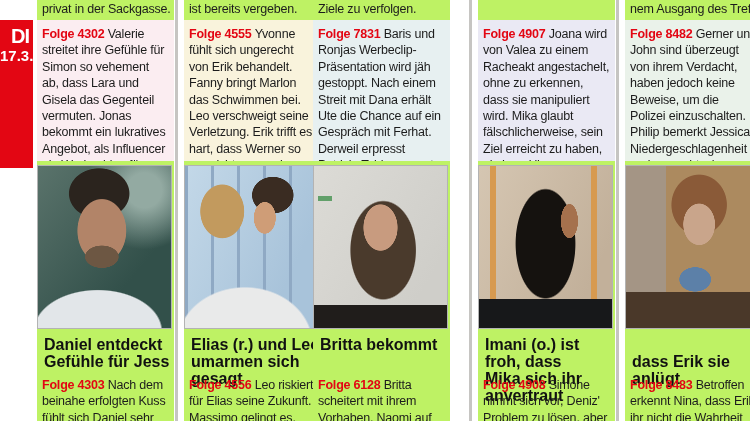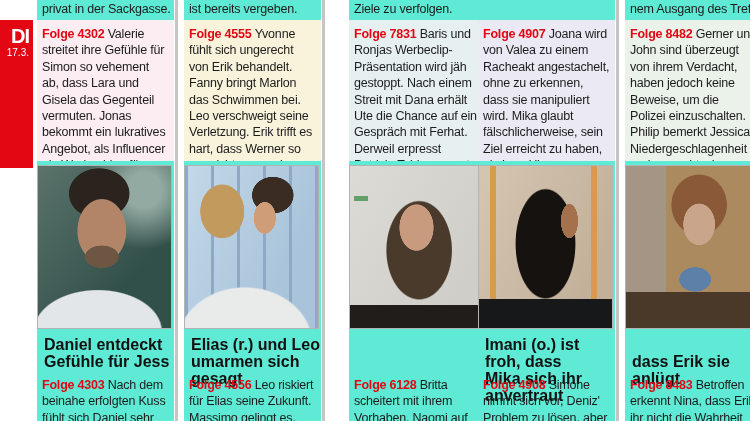--- a/index.html
+++ b/index.html
@@ -12,25 +12,25 @@
   .rule.r1{left:175px}.rule.r2{left:322px}.rule.r3{left:469px}.rule.r4{left:616px}
 
   
   .daybox{
     position:absolute;left:0;width:33px;background:var(--accent,#e30613);color:#fff;
     box-sizing:border-box;text-align:right;padding:7px 4px 0 0;
   }
   .daybox.top{top:20px;height:148px;}
   .daybox.bottom{top:315px;height:106px;padding-top:22px;}
   .day-abbr{font-size:20px;font-weight:bold;line-height:19px;letter-spacing:-1px;display:block;}
-  .day-date{font-size:10px;font-weight:normal;display:block;margin-top:1px;}
+  .day-date{font-size:15px;font-weight:bold;display:block;margin-top:1px;}
 
   
-  .col{position:absolute;top:0;width:137px;height:421px;background:#5eead4;}
-  .col.c1{left:37px}.col.c2{left:184px}.col.c3{left:349px}.col.c4{left:478px}.col.c5{left:625px}
+  .col{position:absolute;top:0;width:137px;height:421px;background:#bef264;}
+  .col.c1{left:37px}.col.c2{left:184px}.col.c3{left:313px}.col.c4{left:478px}.col.c5{left:625px}
 
   .overflow-top{
     padding:2px 5px 0 5px;font-size:12.5px;line-height:15px;letter-spacing:-0.2px;
     height:18px;overflow:hidden;white-space:nowrap;color:#1c1c1c;
   }
   .block-top{
     position:absolute;top:20px;left:0;right:0;height:141px;box-sizing:border-box;
     padding:6px 5px;font-size:12.5px;line-height:16.4px;letter-spacing:-0.2px;overflow:hidden;
   }
   .folge{color:var(--accent,#e30613);font-weight:bold;margin-right:3px;}
@@ -139,21 +139,21 @@
     </div>
   </div>
 
   <div class="col c3">
     <div class="overflow-top">Ziele zu verfolgen.</div>
     <div class="block-top" style="background-color: rgb(231, 240, 241);">
       <span class="folge">Folge 7831</span><span>Baris und Ronjas Werbeclip-Präsentation wird jäh gestoppt. Nach einem Streit mit Dana erhält Ute die Chance auf ein Gespräch mit Ferhat. Derweil erpresst Patrizia Tobias erneut mit Leos Sicherheit.</span>
     </div>
     <div class="photo p3" aria-label="Frau mit langen braunen Haaren und Creolen blickt zur Seite"></div>
     <div class="caption">
-      <br>
+      <span>Britta bekommt</span><br>
     </div>
     <div class="block-bottom">
       <span class="folge">Folge 6128</span><span>Britta scheitert mit ihrem Vorhaben, Naomi auf den richtigen Weg zu-</span>
     </div>
   </div>
 
   <div class="col c4">
     <div class="block-top" style="background-color: rgb(234, 233, 244);">
       <span class="folge">Folge 4907</span><span>Joana wird von Valea zu einem Racheakt angestachelt, ohne zu erkennen, dass sie manipuliert wird. Mika glaubt fälschlicherweise, sein Ziel erreicht zu haben, als Imani ihm entgegenkommt.</span>
     </div>

